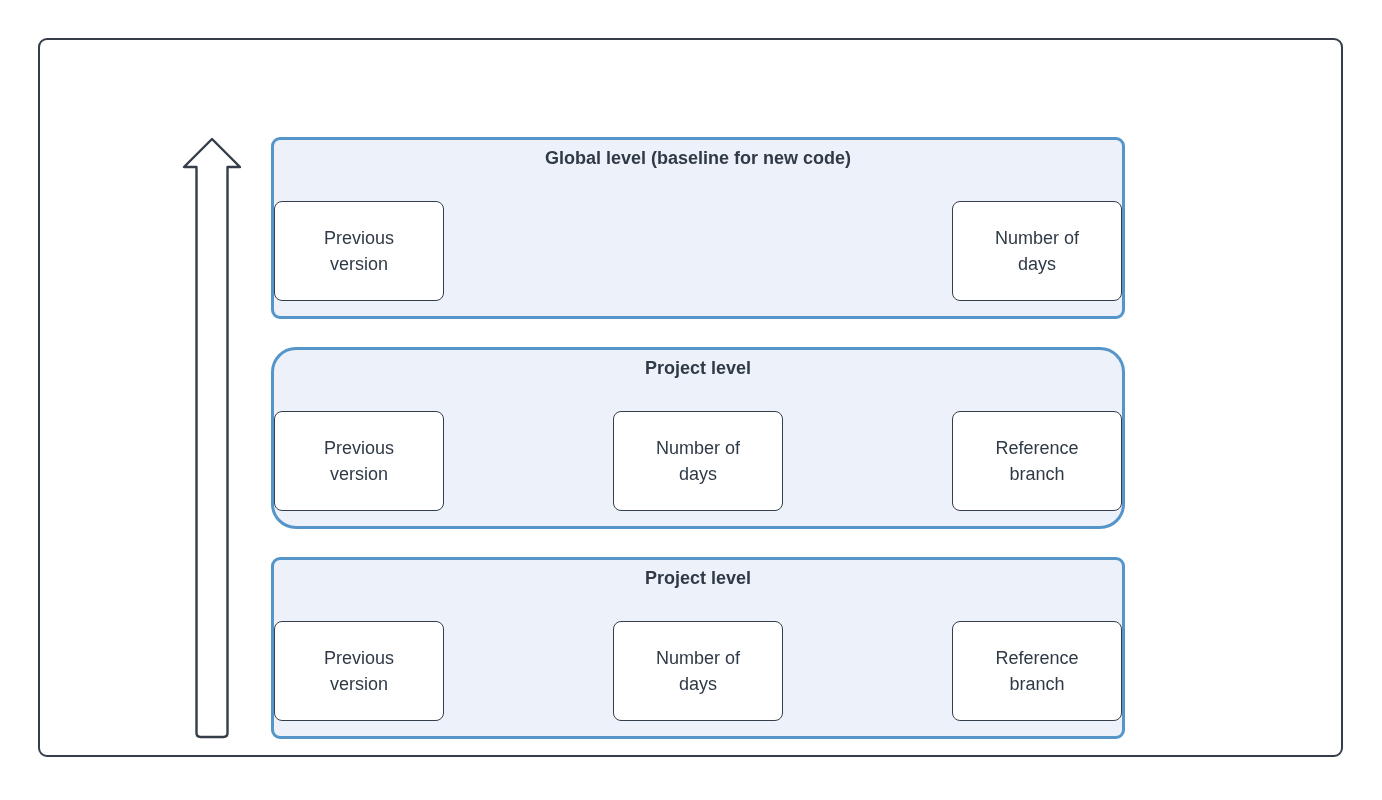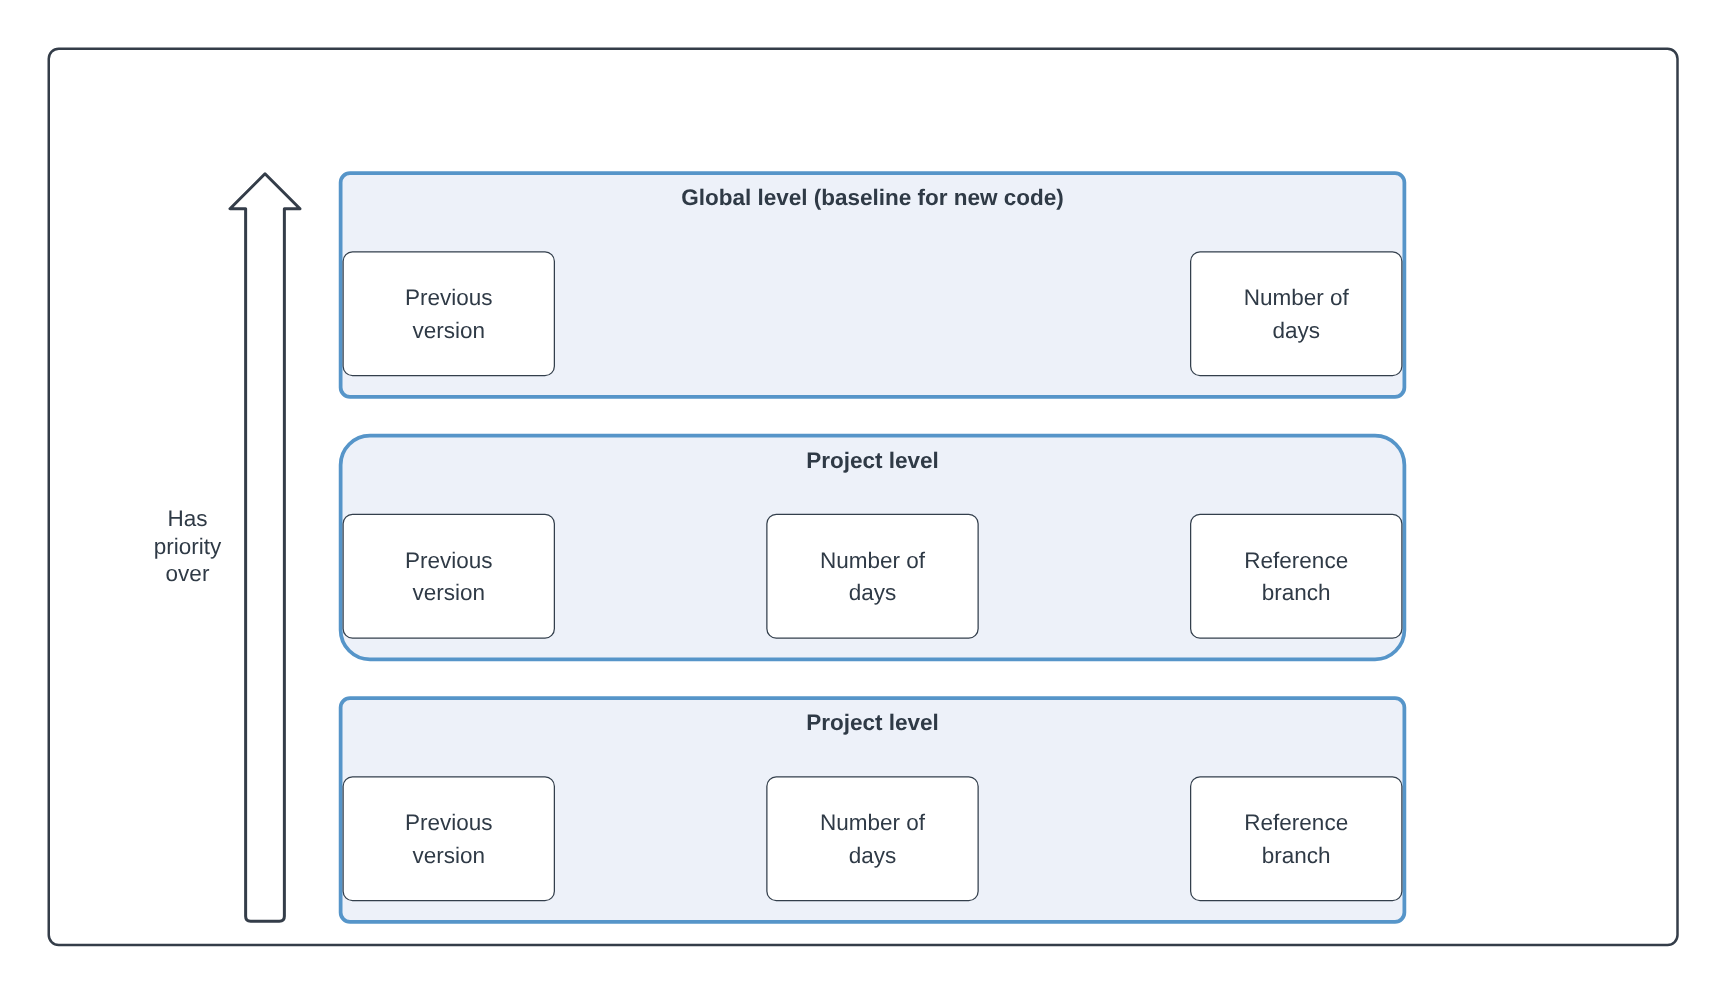--- a/index.html
+++ b/index.html
@@ -55,23 +55,20 @@
 </style>
 </head>
 <body>
 
 <div class="frame">
 
   <svg class="arrow-svg" viewBox="0 0 70 608" aria-hidden="true">
     <path d="M 35 4 L 7 32 L 19.5 32 L 19.5 598 Q 19.5 602 23.5 602 L 46.5 602 Q 50.5 602 50.5 598 L 50.5 32 L 63 32 Z"></path>
   </svg>
 
-  <div class="arrow-label">Has
-priority
-over</div>
 
   <div class="panel panel-global">
     <div class="panel-title">Global level (baseline for new code)</div>
     <div class="box-row">
       <div class="node-box">Previous
 version</div>
       <div class="node-box">Number of
 days</div>
     </div>
   </div>

